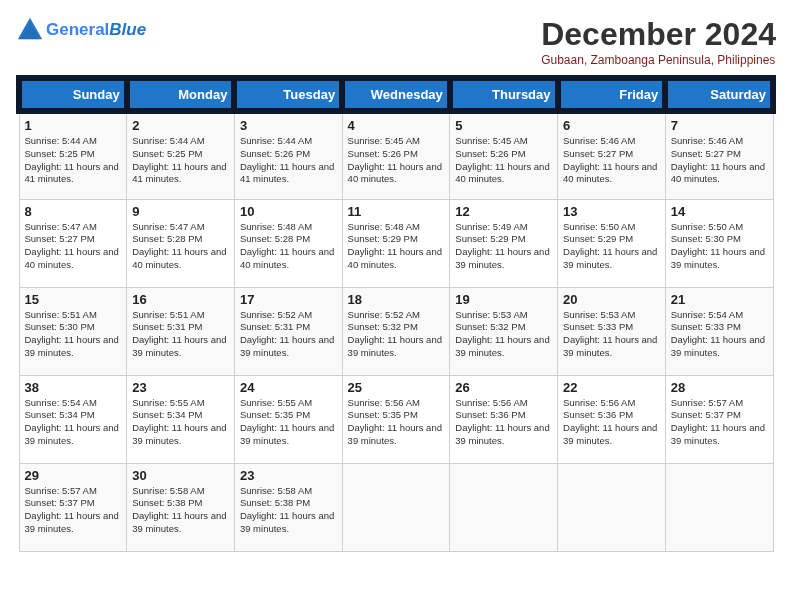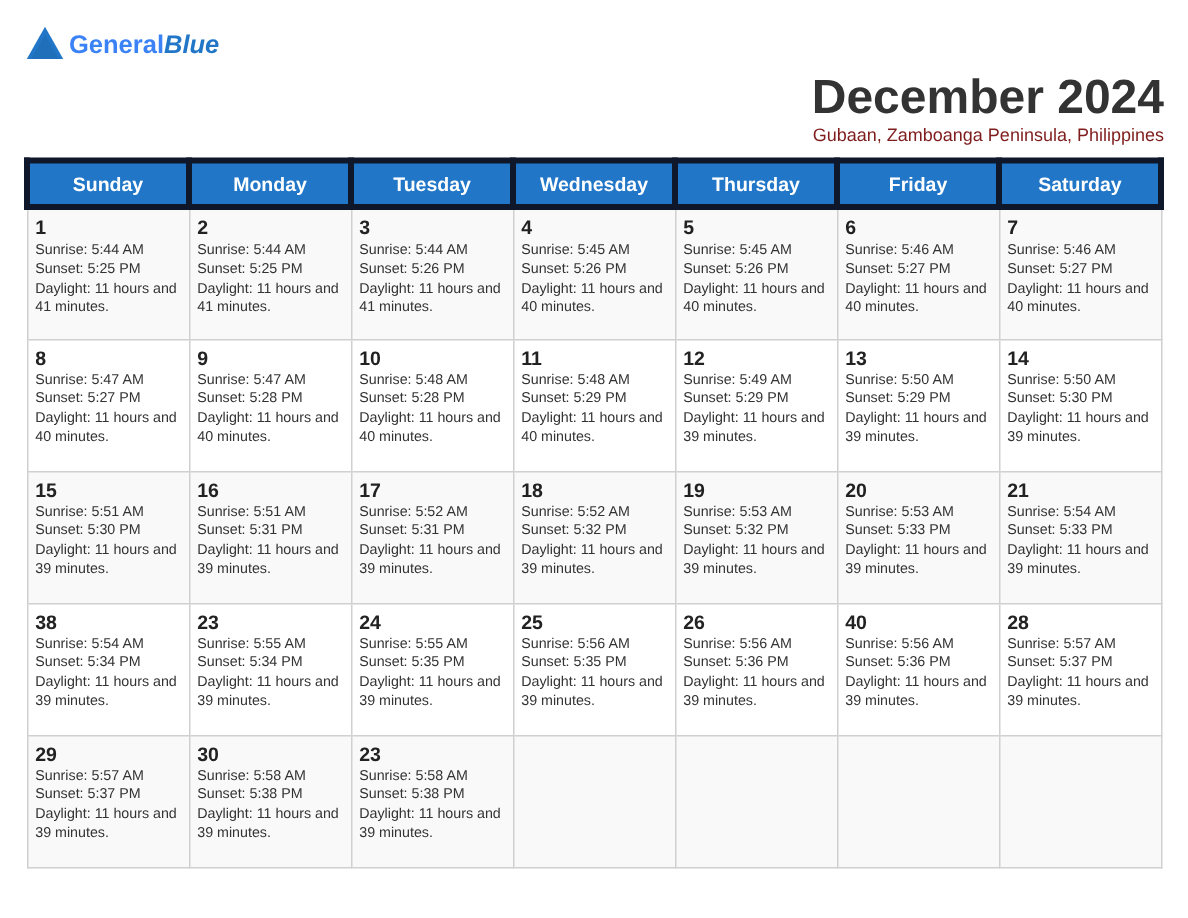--- a/index.html
+++ b/index.html
@@ -19,45 +19,43 @@
     .logo {
       display: flex;
       align-items: center;
     }
     .logo-icon {
       width: 28px;
       height: 28px;
       margin-right: 2px;
     }
     .title-section {
-      text-align: right;
-      margin-top: 30px;
     }
     .month-title {
       font-size: 32px;
       font-weight: bold;
       color: #333;
     }
     .location-title {
       font-size: 12px;
       color: #7f1d1d;
     }
     .calendar {
       width: 100%;
       border-collapse: collapse;
       font-size: 10.5px;
     }
     .calendar thead th {
       background-color: #2176c7;
       color: #fff;
       padding: 6px 4px;
-      text-align: center;
+      text-align: right;
       font-size: 13px;
       font-weight: bold;
-      border: 4px solid #0f172a;
+      border: 6px solid #0f172a;
     }
     .calendar tbody td {
       vertical-align: top;
       border: 1px solid #d0d0d0;
       padding: 4px 5px;
       width: 14.28%;
       min-height: 80px;
       height: 88px;
     }
     .day-number {
@@ -219,21 +217,21 @@
         </td>
         <td>
           <span class="day-number">25</span>
           <div class="day-info">Sunrise: 5:56 AM<br>Sunset: 5:35 PM<br>Daylight: 11 hours and 39 minutes.</div>
         </td>
         <td>
           <span class="day-number">26</span>
           <div class="day-info">Sunrise: 5:56 AM<br>Sunset: 5:36 PM<br>Daylight: 11 hours and 39 minutes.</div>
         </td>
         <td>
-          <span class="day-number">40</span>
+          <span class="day-number">22</span>
           <div class="day-info">Sunrise: 5:56 AM<br>Sunset: 5:36 PM<br>Daylight: 11 hours and 39 minutes.</div>
         </td>
         <td>
           <span class="day-number">28</span>
           <div class="day-info">Sunrise: 5:57 AM<br>Sunset: 5:37 PM<br>Daylight: 11 hours and 39 minutes.</div>
         </td>
       </tr>
       <tr>
         <td>
           <span class="day-number">29</span>

